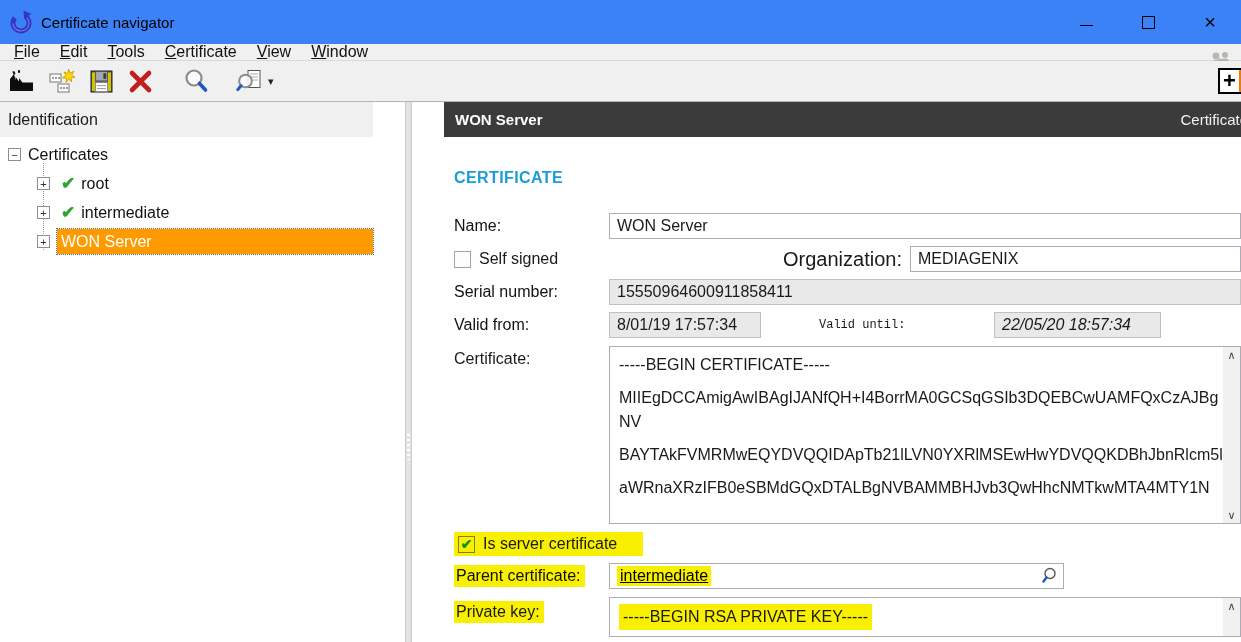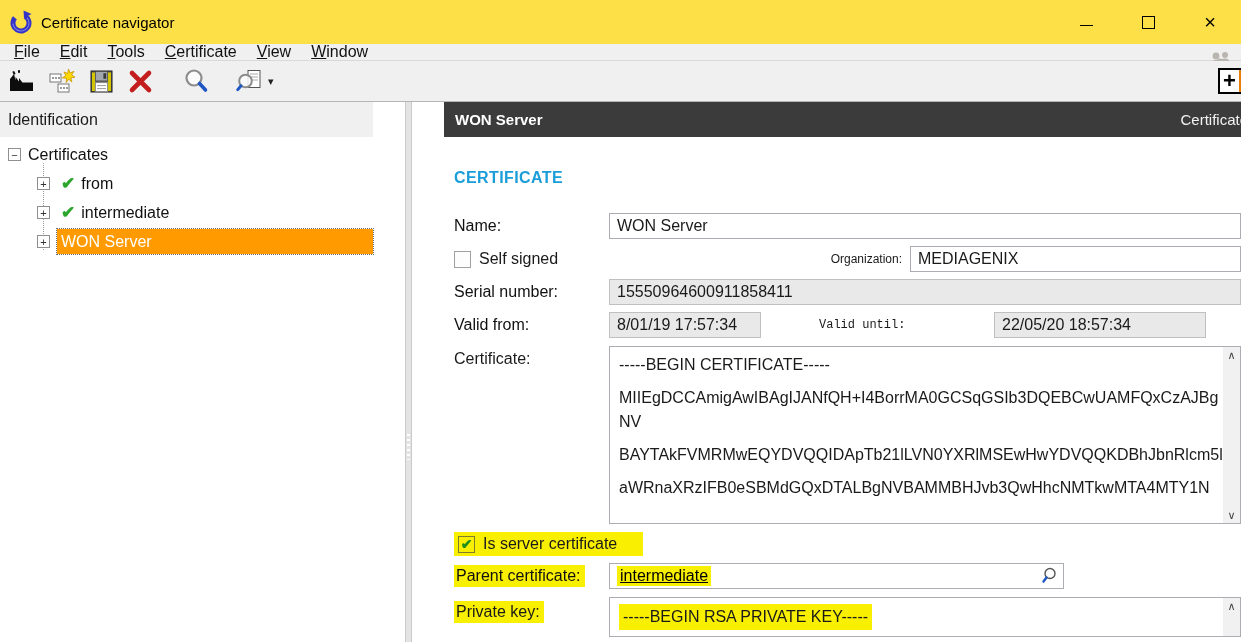--- a/index.html
+++ b/index.html
@@ -1,21 +1,21 @@
 <!DOCTYPE html>
 <html><head>
 <meta charset="utf-8">
 <style>
   * { box-sizing: border-box; margin: 0; padding: 0; }
   html,body { width:1241px; height:642px; overflow:hidden; background:#fff;
     font-family:"Liberation Sans", sans-serif; color:#1a1a1a; }
   .app { width:1241px; height:642px; display:flex; flex-direction:column; background:#fff; }
 
   
-  .titlebar { height:44px; background:#fde047; display:flex; align-items:center; padding-left:9px; flex:0 0 auto; }
+  .titlebar { height:44px; background:#3b82f6; display:flex; align-items:center; padding-left:9px; flex:0 0 auto; }
   .app-icon { width:24px; height:24px; margin-right:8px; display:inline-flex; }
   .title-text { font-size:15px; color:#000; }
   .win-controls { margin-left:auto; display:flex; height:100%; }
   .win-btn { width:62px; height:100%; display:flex; align-items:center; justify-content:center; cursor:default; }
   .glyph-min { width:13px; border-top:1px solid #000; display:block; margin-top:6px;}
   .glyph-max { width:13px; height:13px; border:1px solid #000; display:block; }
   .glyph-close { font-size:20px; font-weight:100; color:#000; line-height:1; }
 
   
   .menubar { height:17px; background:#f0f0f0; border-bottom:1px solid #d9d9d9; display:flex; align-items:center;
@@ -73,27 +73,27 @@
 
   .frow { display:flex; align-items:center; margin-bottom:7px; }
   .frow-first { margin-top:24px; }
   .flabel { width:155px; flex:0 0 auto; font-size:16px; color:#111; }
   .field { height:26px; border:1px solid #abadb3; background:#fff; font-size:16px; padding:1px 7px;
     display:flex; align-items:center; white-space:nowrap; overflow:hidden; }
   .field.readonly { background:#e9e9e9; border-color:#c0c0c0; }
   .w-full { width:687px; }
   .w-org { width:331px; }
   .w-vf { width:152px; }
-  .w-vu { width:212px; }
+  .w-vu { width:167px;font-style:italic; }
   .w-parent { width:455px; position:relative; }
 
   .checkbox { width:17px; height:17px; border:1px solid #a0a0a0; background:#fdfdfd; display:inline-flex;
     align-items:center; justify-content:center; flex:0 0 auto; }
   .cb-label { font-size:16px; margin-left:8px; }
-  .org-label { margin-left:auto; font-size:12px; margin-right:8px; }
+  .org-label { margin-left:auto; font-size:20px; margin-right:8px; }
   .vu-label { width:115px; margin-left:58px; font-size:12px;font-family:Liberation Mono, monospace; }
   .vu-spacer { width:60px; }
 
   
   .cert-row { display:flex; margin-bottom:8px;margin-top:8px; }
   .flabel-top { width:155px; flex:0 0 auto; font-size:16px; padding-top:4px; }
   .textarea-box { width:687px; border:1px solid #abadb3; background:#fff; position:relative; overflow:hidden; }
   .cert-box { height:178px; }
   .pk-box { height:40px; }
   .ta-content { padding:6px 26px 4px 9px; font-size:16px; line-height:24px; white-space:nowrap; }
@@ -230,21 +230,21 @@
       <div class="tree">
         <div class="tree-guide"></div>
         <div class="tree-row tree-root-row">
           <span class="expander">−</span>
           <span class="tree-label">Certificates</span>
         </div>
         <div class="tree-row tree-child-row">
           <span class="expander">+</span>
           <span class="row-content">
             <span class="tree-check">✔</span>
-            <span class="tree-label">from</span>
+            <span class="tree-label">root</span>
           </span>
         </div>
         <div class="tree-row tree-child-row">
           <span class="expander">+</span>
           <span class="row-content">
             <span class="tree-check">✔</span>
             <span class="tree-label">intermediate</span>
           </span>
         </div>
         <div class="tree-row tree-child-row selected">

